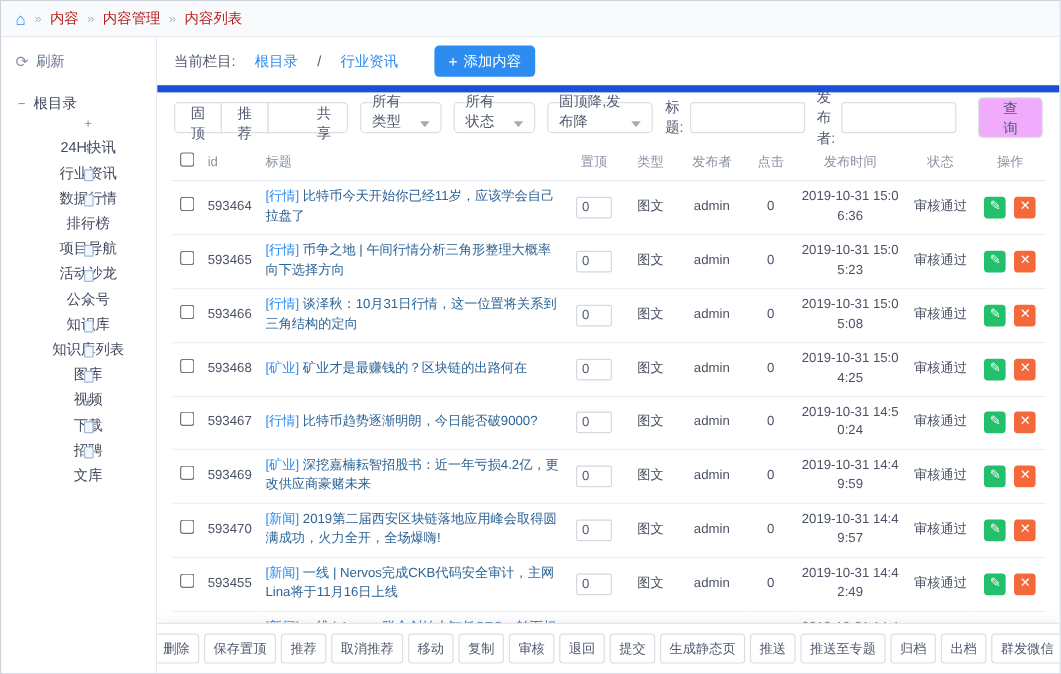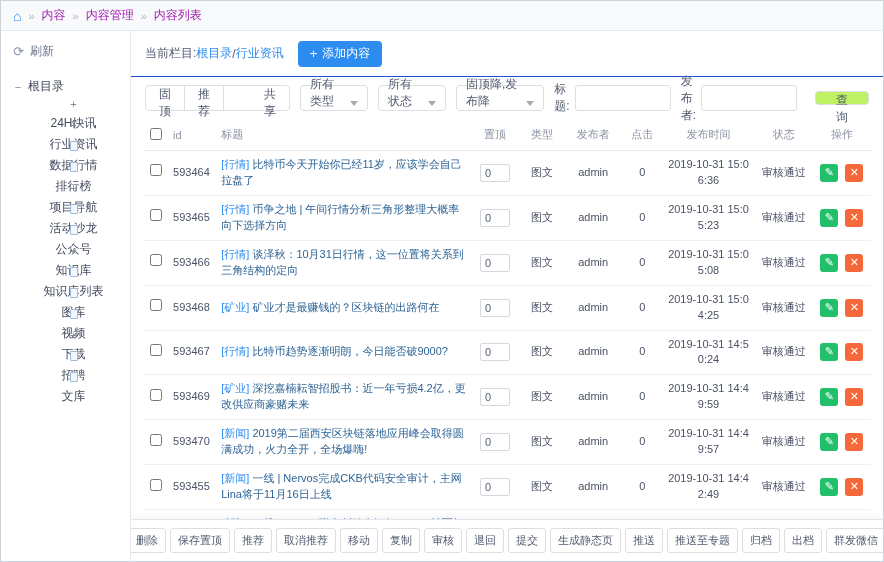--- a/index.html
+++ b/index.html
@@ -3,55 +3,55 @@
 <meta charset="utf-8">
 <style>
   * { box-sizing: border-box; }
   body { margin: 0; background: #eef1f5; font-family: "Liberation Sans", "DejaVu Sans", sans-serif; color: #515a6e; }
   .page { width: 884px; height: 562px; background: #fff; border: 1px solid #ccd3dc; display: flex; flex-direction: column; overflow: hidden; }
 
   
   .breadcrumb-bar { flex: none; height: 30px; display: flex; align-items: center; gap: 7px; padding: 0 12px; background: #f9fafc; border-bottom: 1px solid #e5e9ef; font-size: 12px; }
   .home-icon { color: #2d8cf0; font-size: 14px; line-height: 1; cursor: pointer; }
   .crumb-sep { color: #aeb6c2; font-size: 11px; }
-  .crumb { color: #a21caf; cursor: pointer; font-family: Liberation Serif, serif; }
+  .crumb { color: #b91c1c; cursor: pointer; font-family: Liberation Serif, serif; }
 
   .body { flex: 1; display: flex; min-height: 0; }
 
   
   .sidebar { flex: none; width: 130px; border-right: 1px solid #e5e9ef; padding: 12px 6px 0 12px; font-size: 12px; overflow: hidden; }
   .refresh { display: flex; align-items: center; gap: 6px; color: #67718a; cursor: pointer; margin-bottom: 16px; }
   .refresh-icon { color: #8a94a6; font-size: 13px; line-height: 1; }
   .tree-root { display: flex; align-items: center; gap: 5px; height: 21px; cursor: pointer; color: #3f4759; }
   .tree-list { list-style: none; margin: 2px 0 0 0; padding: 0 0 0 10px; }
   .tree-item { display: flex; align-items: center; gap: 6px; height: 21px; cursor: pointer; color: #434b5e; white-space: nowrap; flex-direction: column; }
   .tree-icon { flex: none; display: inline-block; width: 10px; text-align: center; color: #7f8b99; font-size: 11px; line-height: 10px; }
   .tree-icon[data-icon="plus"]::before { content: "+"; }
   .tree-icon[data-icon="minus"]::before { content: "\2212"; }
   .tree-icon[data-icon="doc"] { width: 8px; height: 10px; border: 1px solid #9fb9d8; background: #f3f8fe; border-radius: 1px; }
 
   
   .main { flex: 1; min-width: 0; position: relative; display: flex; flex-direction: column; overflow: hidden; background: #fff; }
-  .current-bar { flex: none; height: 46px; display: flex; align-items: center; gap: 0; padding: 0 14px; font-size: 12px; border-bottom: 1px solid #1d4ed8; }
+  .current-bar { flex: none; height: 46px; display: flex; align-items: center; gap: 16px; padding: 0 14px; font-size: 12px; border-bottom: 6px solid #1d4ed8; }
   .current-bar .lbl { color: #515a6e; }
   .current-bar a { color: #2d8cf0; text-decoration: none; cursor: pointer; }
   .btn-primary { margin-left: 14px; height: 26px; padding: 0 12px; background: #2d8cf0; color: #fff; border: none; border-radius: 4px; font-size: 12px; display: inline-flex; align-items: center; gap: 5px; cursor: pointer; }
   .btn-primary .plus { font-size: 13px; line-height: 1; }
 
   .filter-bar { flex: none; height: 42px; display: flex; align-items: center; gap: 10px; padding: 0 14px; font-size: 12px; }
   .btn-group { display: inline-flex; }
   .gbtn { height: 26px; padding: 0 13px; background: #fff; border: 1px solid #dcdee2; color: #515a6e; font-size: 12px; cursor: pointer; margin-left: -1px; }
   .gbtn:first-child { border-radius: 4px 0 0 4px; margin-left: 0; }
   .gbtn:last-child { border-radius: 0 4px 4px 0; padding-left: 40px; }
   .select { height: 26px; border: 1px solid #dcdee2; border-radius: 4px; background: #fff; display: inline-flex; align-items: flex-end; gap: 8px; padding: 0 9px; color: #515a6e; cursor: pointer; }
   .caret { width: 0; height: 0; border: 4px solid transparent; border-top: 5px solid #a5abb5; margin-top: 5px; }
   .filter-right { margin-left: auto; display: flex; align-items: center; gap: 10px; }
   .field { display: flex; align-items: center; gap: 5px; }
   .field input { width: 96px; height: 26px; border: 1px solid #dcdee2; border-radius: 3px; padding: 0 6px; font-size: 12px; color: #515a6e; outline: none; }
-  .btn-search { height: 14px; padding: 0 20px; margin-left: 8px; background: #bef264; border: 1px solid #dcdee2; border-radius: 4px; font-size: 12px; color: #515a6e; cursor: pointer; }
+  .btn-search { height: 34px; padding: 0 20px; margin-left: 8px; background: #f0abfc; border: 1px solid #dcdee2; border-radius: 4px; font-size: 12px; color: #515a6e; cursor: pointer; }
 
   
   .table-wrap { flex: 1; overflow: hidden; padding: 0 12px; }
   table { width: 100%; border-collapse: collapse; table-layout: fixed; font-size: 11px; }
   th { font-weight: normal; color: #8a93a3; text-align: center; padding: 8px 4px; border-bottom: 1px solid #e5e9ef; white-space: nowrap; }
   th.l, td.l { text-align: left; }
   td { padding: 6px 4px; border-bottom: 1px solid #eceff4; text-align: center; color: #4a5264; vertical-align: middle; line-height: 1.45; }
   .title-link { display: block; text-align: left; color: #2d6496; text-decoration: none; cursor: pointer; word-break: break-all; }
   .cat { color: #2d8cf0; }
   .top-input { width: 30px; height: 18px; border: 1px solid #d4d9e0; border-radius: 2px; font-size: 11px; padding: 0 4px; color: #555e70; outline: none; }

